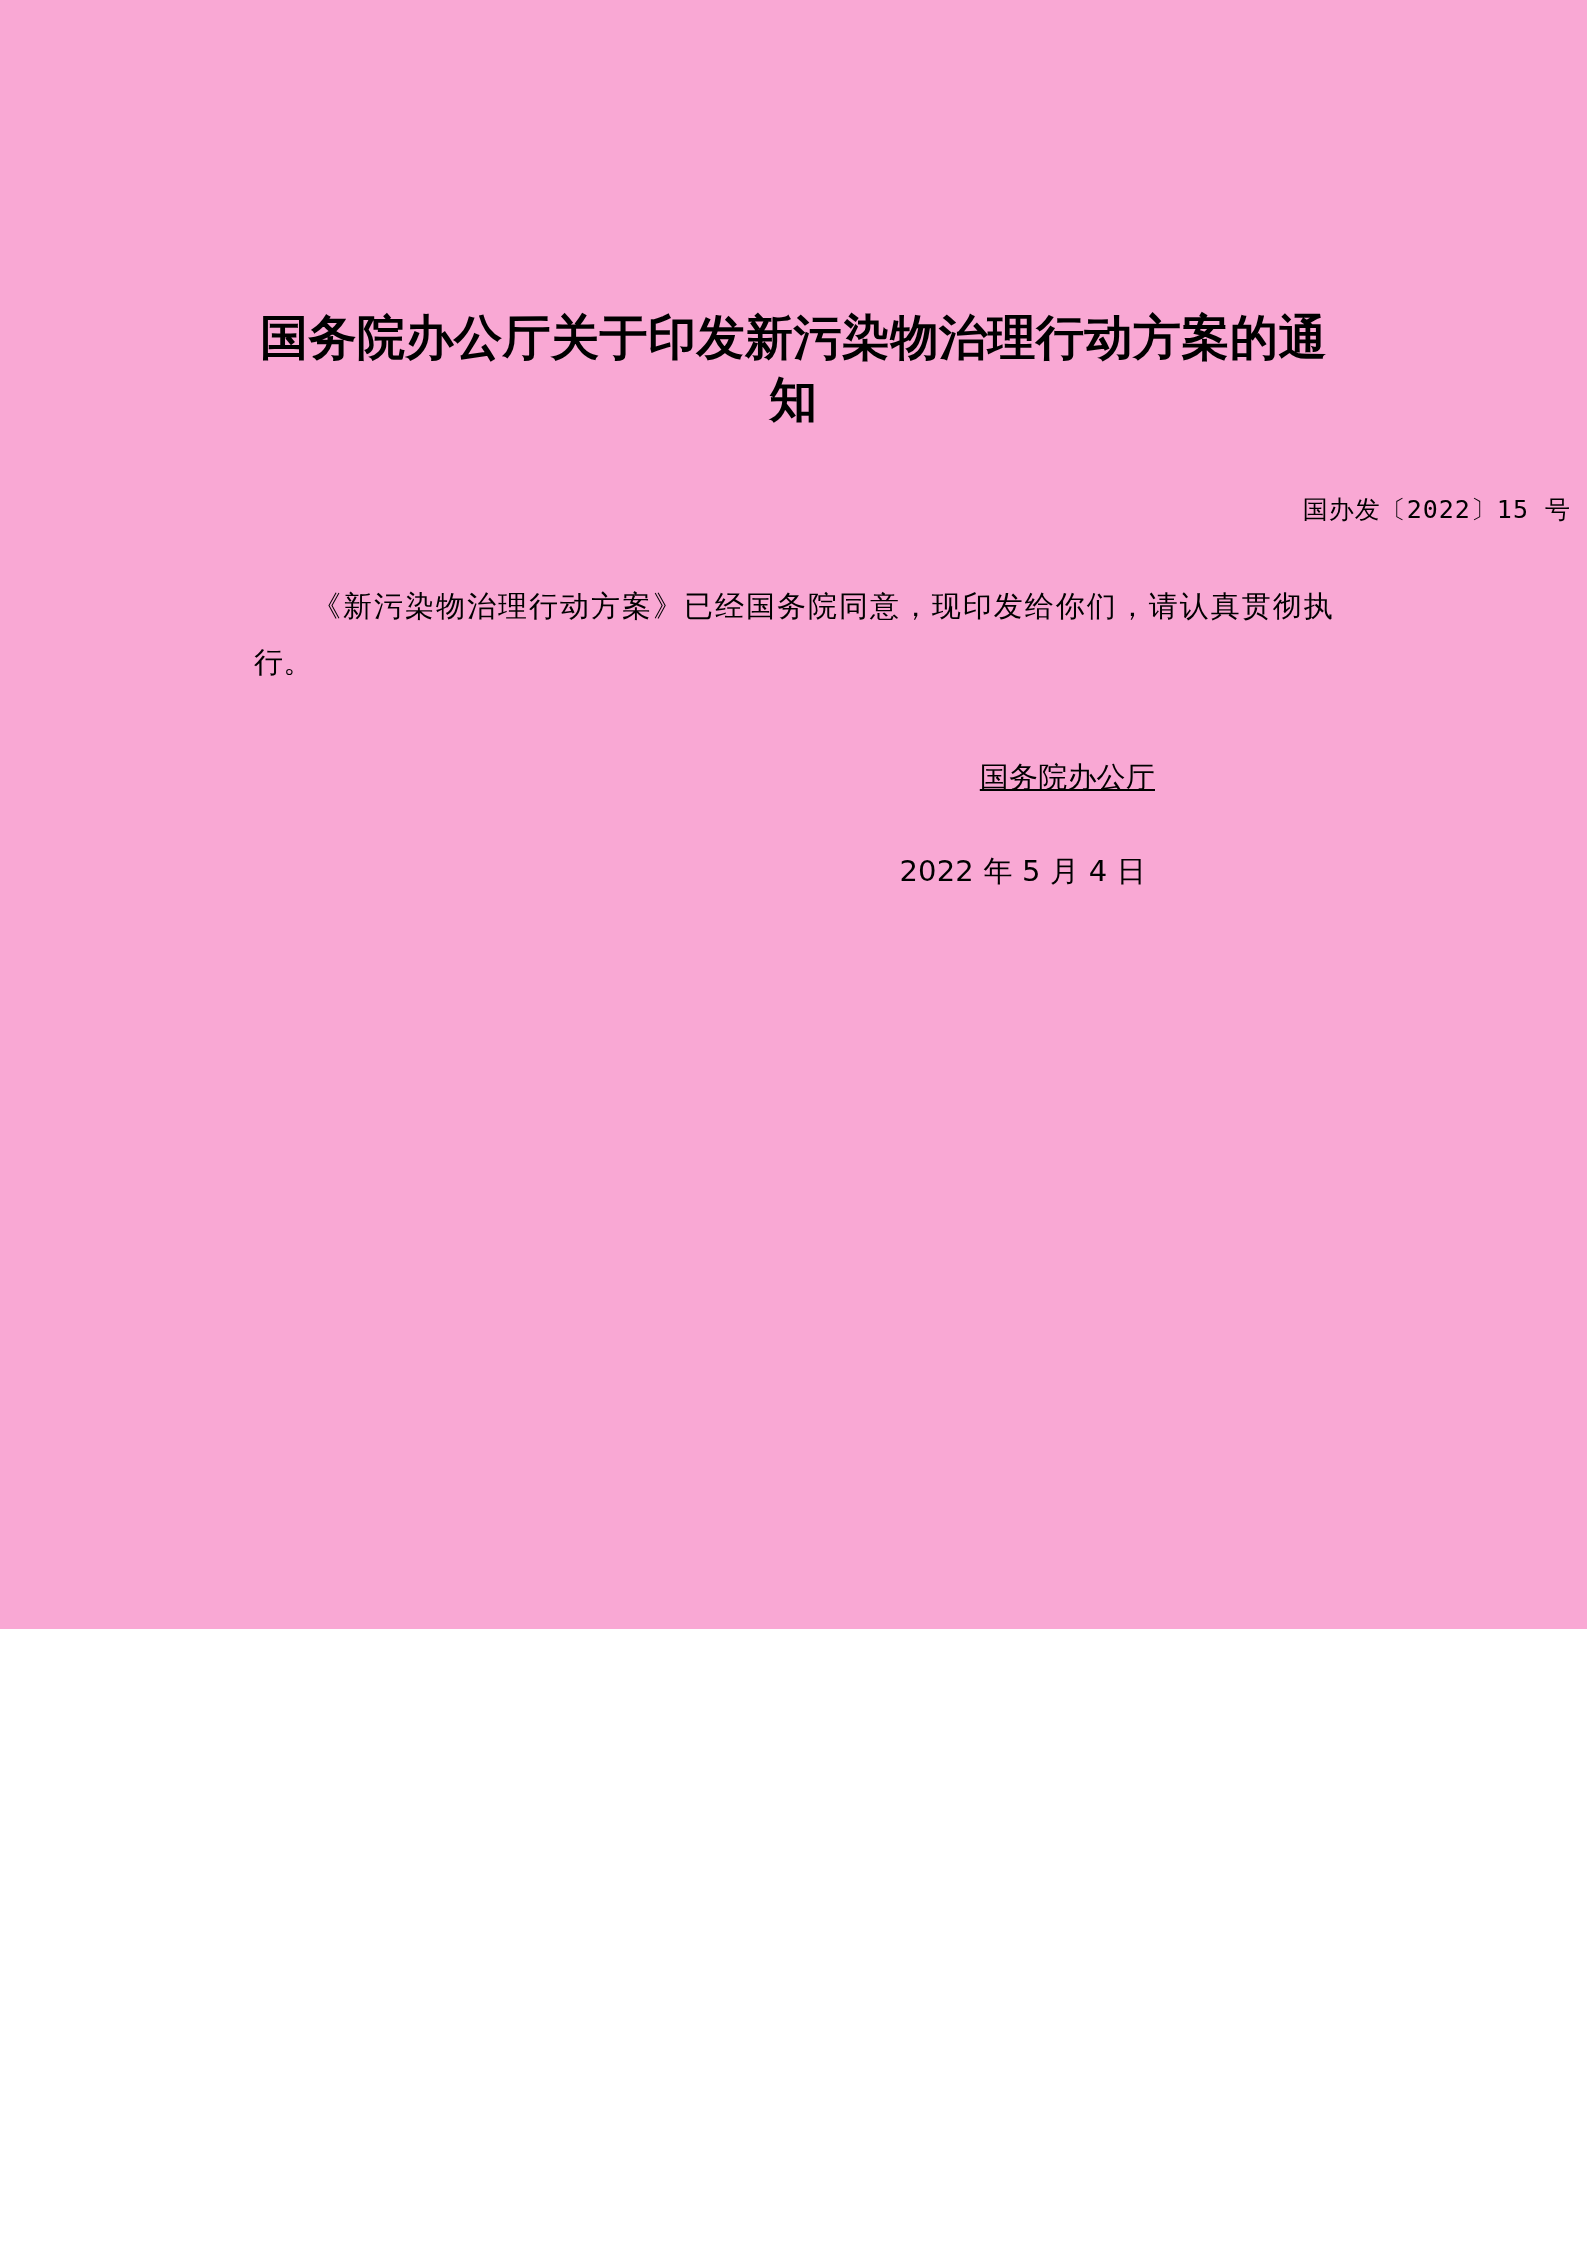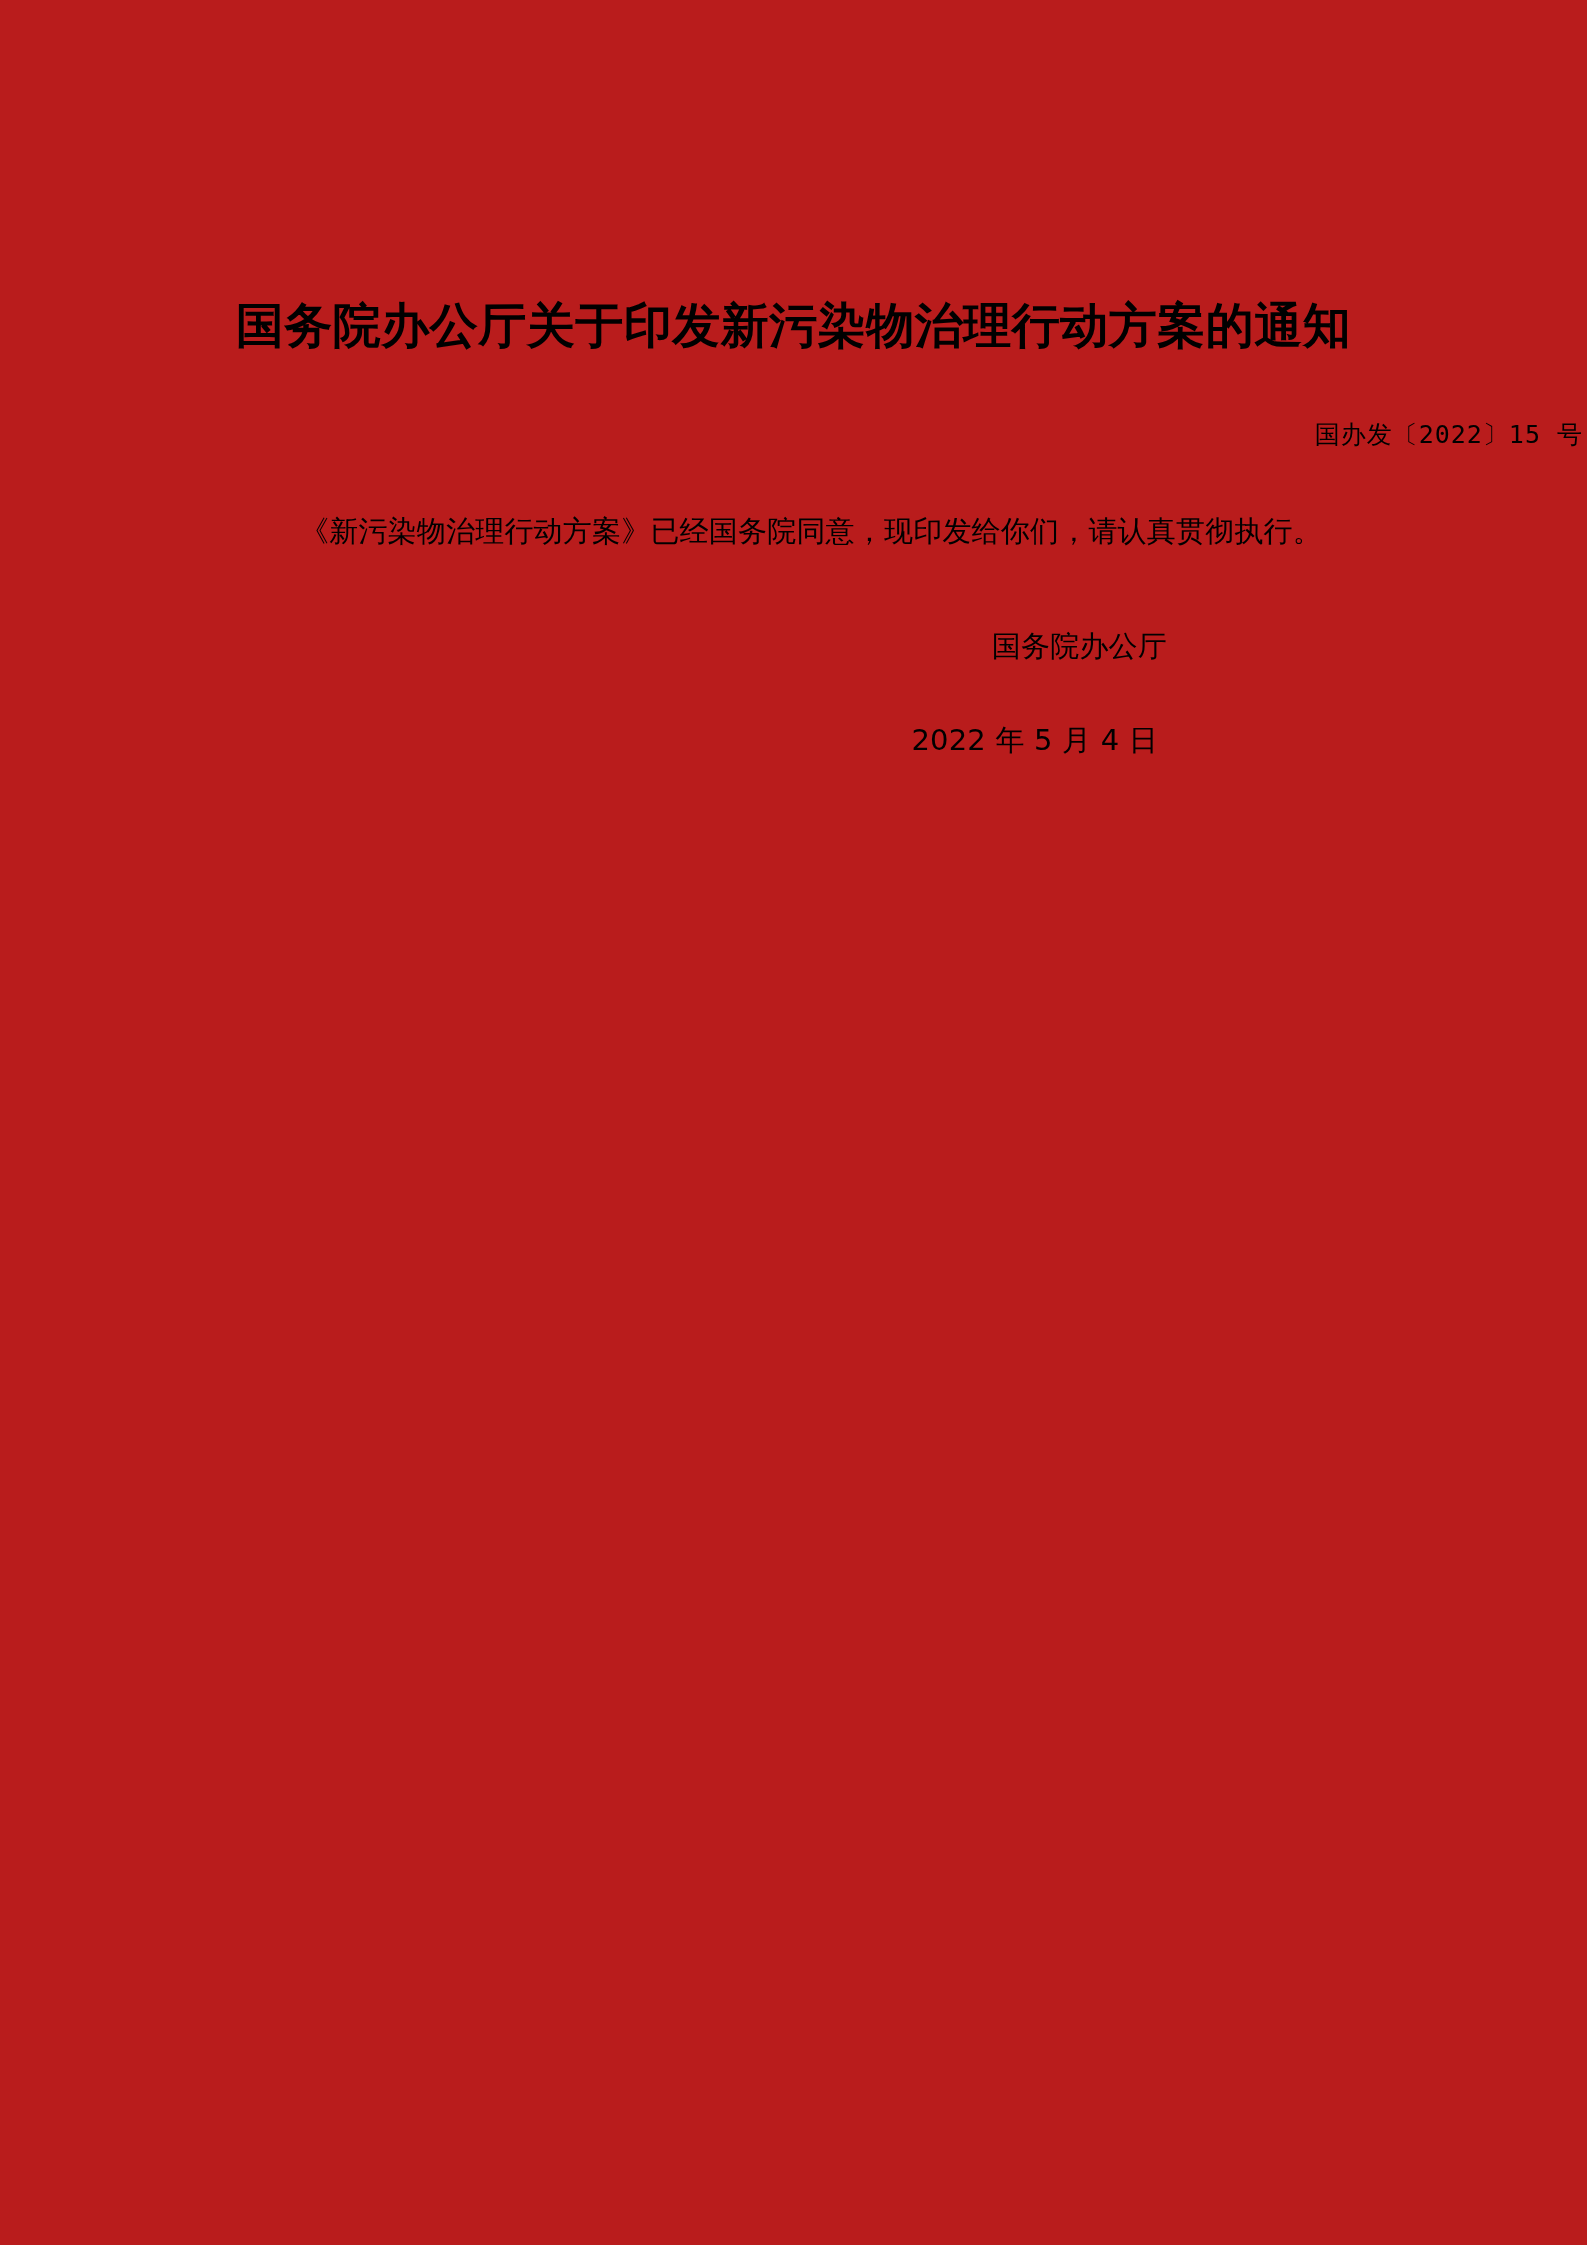--- a/index.html
+++ b/index.html
@@ -13,23 +13,23 @@
     height: 2245px;
     font-family: "Liberation Serif", "DejaVu Serif", serif;
     color: #000000;
     position: relative;
     overflow: hidden;
   }
 
   .page {
     box-sizing: border-box;
     width: 1587px;
-    height: 2245px;
-    padding: 4px;
-    background: #b91c1c;
+    height: 1629px;
+    padding: 16px;
+    background: #f9a8d4;
     position: relative;
   }
 
   
   .doc-title {
     margin: 0;
     padding: 0 230px;
     padding-top: 290px;
     text-align: center;
     font-family: "DejaVu Sans", "Liberation Sans", sans-serif;
@@ -83,20 +83,21 @@
     padding-right: 178px;
     text-align: right;
     font-family: "DejaVu Sans", "Liberation Sans", sans-serif;
   }
 
   .signer {
     font-size: 29px;
     line-height: 1.8;
     margin: 0;
     letter-spacing: 0.2px;
+    text-decoration: underline;
   }
 
   .sign-date {
     font-size: 29px;
     line-height: 1.8;
     margin: 9px;
     margin-top: 42px;
     letter-spacing: 0.2px;
   }
 </style>

